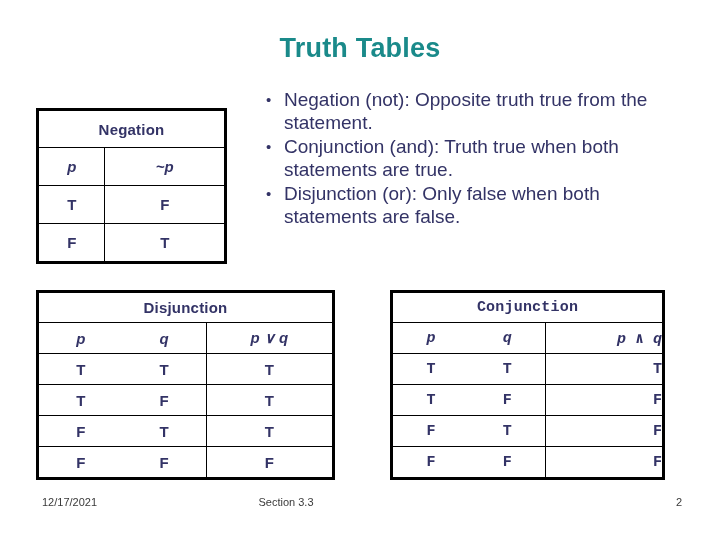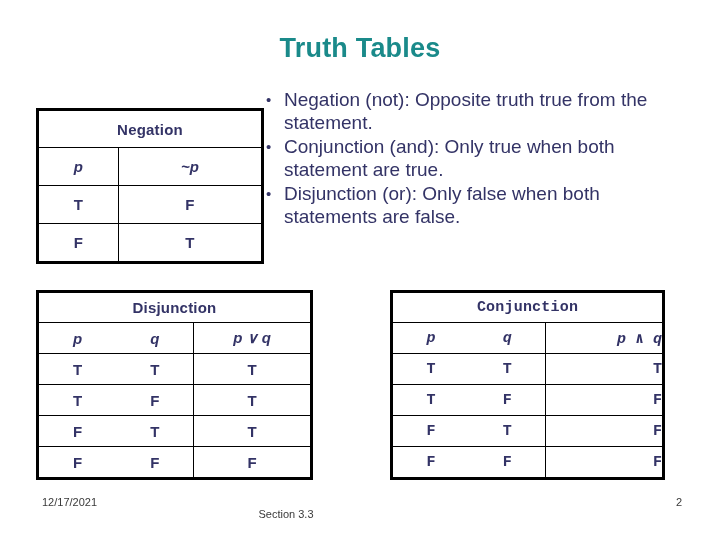--- a/index.html
+++ b/index.html
@@ -59,27 +59,27 @@
     border-left: none;
   }
   .tt td.no-right-border {
     border-right: none;
   }
 
   
   #negation-table {
     left: 36px;
     top: 108px;
-    width: 228px;
+    width: 191px;
   }
   #negation-table td { height: 37px; }
   #negation-table td.title-cell { height: 36px; }
 
   
-  .tt2 { width: 277px; }
+  .tt2 { width: 299px; }
   .tt2 td { height: 30px; }
   .tt2 td.title-cell { height: 29px; }
   .tt2 .col-p  { width: 78px; }
   .tt2 .col-q  { width: 78px; }
   .tt2 .col-op { width: 117px; }
 
   #disjunction-table { left: 36px; top: 290px; }
   #conjunction-table { left: 390px; top: 290px; width: 275px; font-family: Liberation Mono, monospace; }
   #conjunction-table .col-p  { width: 77px; }
   #conjunction-table .col-q  { width: 77px; }
@@ -125,21 +125,21 @@
     color: #3a3a3a;
   }
   #footer-date {
     position: absolute;
     left: 42px;
     top: 0;
   }
   #footer-section {
     position: absolute;
     left: 0;
-    top: 12px;
+    top: 0;
     width: 572px;
     text-align: center;
   }
   #footer-page {
     position: absolute;
     right: 38px;
     top: 0;
   }
 </style>
 </head>
@@ -167,21 +167,21 @@
 </tbody>
   </table>
 
 <div id="bullet-list">
   <div class="bullet-row">
     <span class="bullet-dot">•</span>
     <span class="bullet-text">Negation (not):  Opposite truth true from the statement.</span>
   </div>
   <div class="bullet-row">
     <span class="bullet-dot">•</span>
-    <span class="bullet-text">Conjunction (and):  Only true when both statement are true.</span>
+    <span class="bullet-text">Conjunction (and):  Truth true when both statements are true.</span>
   </div>
   <div class="bullet-row">
     <span class="bullet-dot">•</span>
     <span class="bullet-text">Disjunction (or):  Only false when both statements are false.</span>
   </div>
 </div>
 
 <table class="tt tt2" id="disjunction-table">
   <tbody>
       <tr>

